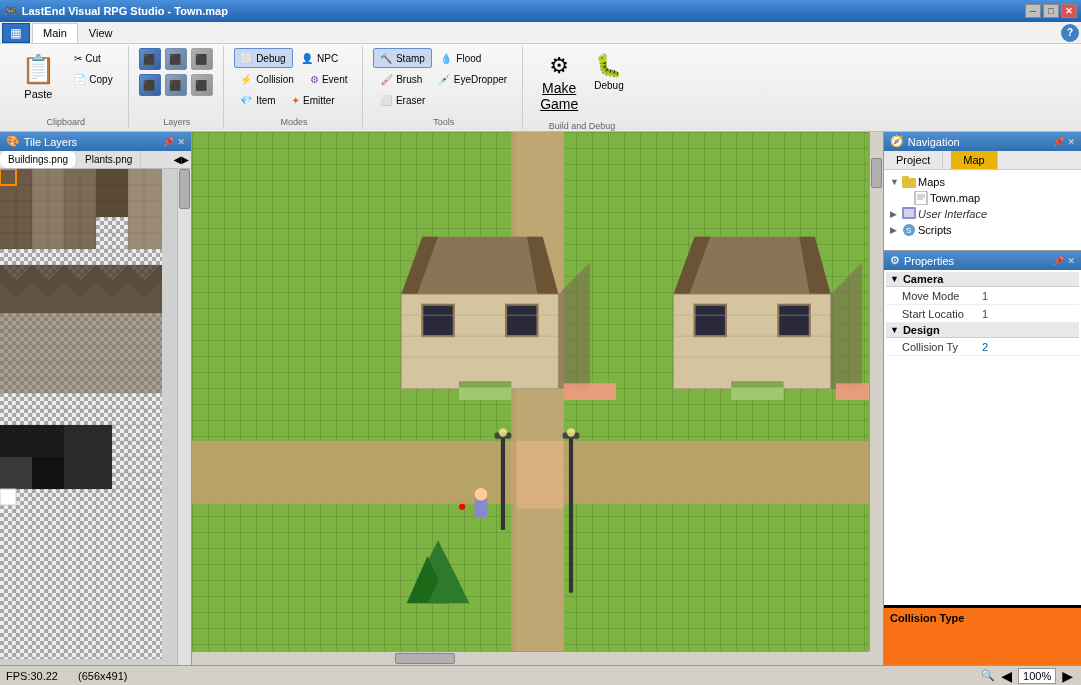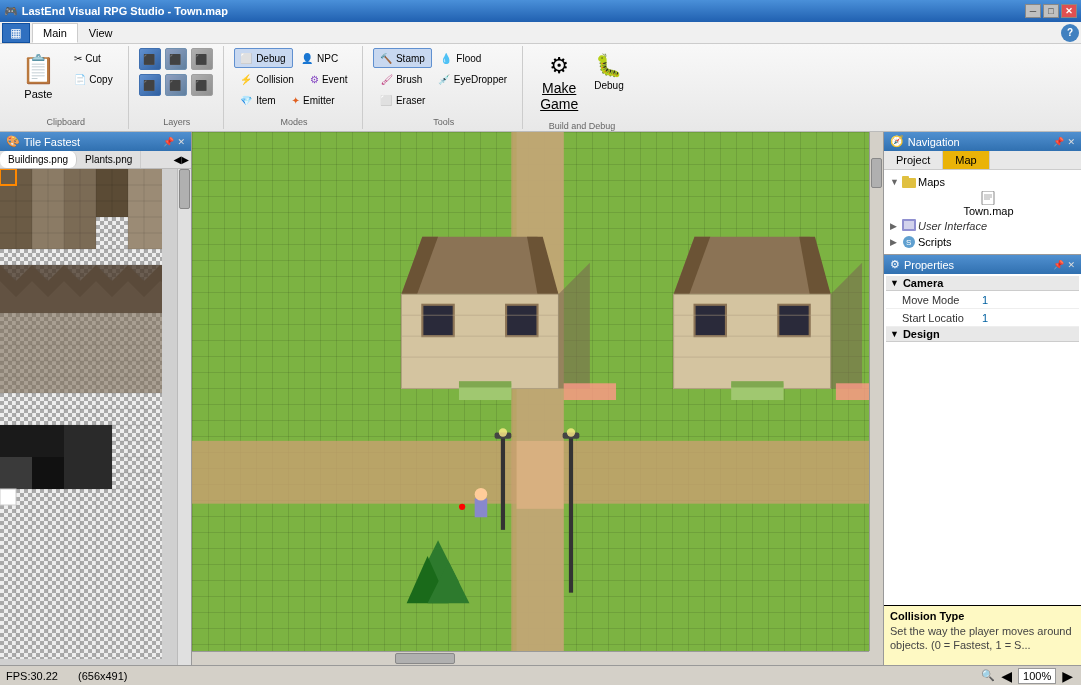--- a/index.html
+++ b/index.html
@@ -224,20 +224,21 @@
       padding: 3px 6px;
       display: flex;
       align-items: center;
       justify-content: space-between;
       font-size: 11px;
     }
     #nav-tabs {
       display: flex;
       background: #e8e8e8;
       border-bottom: 1px solid #ccc;
+      gap: 8px;
     }
     .nav-tab {
       padding: 3px 12px;
       font-size: 11px;
       cursor: pointer;
       border-right: 1px solid #ccc;
     }
     .nav-tab.active { background: #eab308; }
     #nav-tree {
       padding: 4px;
@@ -290,22 +291,22 @@
       font-size: 11px;
       border-bottom: 1px solid #eee;
       min-height: 18px;
       align-items: center;
     }
     .prop-name { color: #333; width: 80px; flex-shrink: 0; }
     .prop-value { color: #0060a0; flex: 1; }
 
     
     #props-tooltip {
-      background: #fef9c3;
-      border-top: 1px solid #000000;
+      background: #f97316;
+      border-top: 3px solid #000000;
       padding: 4px 6px;
       font-size: 11px;
       min-height: 60px;
     }
     .tooltip-title { font-weight: bold; margin-bottom: 2px; }
     .tooltip-desc { color: #444; line-height: 1.3; }
 
     
     #status-bar {
       height: 20px;
@@ -513,21 +514,21 @@
   </div>
 
 </div>
 
 <div id="main-layout">
 
   <div id="tile-palette">
     <div id="tile-palette-header">
       <div id="tile-palette-header-left">
         <span>🎨</span>
-        <span>Tile Fastest</span>
+        <span>Tile Layers</span>
       </div>
       <div id="tile-palette-header-right">
         <span class="panel-btn">📌</span>
         <span class="panel-btn">✕</span>
       </div>
     </div>
     <div id="tile-tabs">
       <div class="tile-tab active">Buildings.png</div>
       <div class="tile-tab">Plants.png</div>
       <div class="tile-tab-nav">
@@ -713,21 +714,21 @@
 
         <div class="tree-item">
           <span class="tree-expand">▼</span>
           <svg width="16" height="14">
               <rect x="0" y="3" width="14" height="10" fill="#e0c040" rx="1"></rect>
               <rect x="0" y="1" width="7" height="4" fill="#e0c040" rx="1"></rect>
             </svg>
           <span>Maps</span>
         </div>
 
-        <div class="tree-item" style="padding-left:14px;flex-direction:column;">
+        <div class="tree-item" style="padding-left:14px;">
           <span class="tree-expand" style="width:12px;display:inline-block;"></span>
           <svg width="16" height="14">
               <rect x="1" y="0" width="12" height="14" fill="white" stroke="#888" stroke-width="1" rx="1"></rect>
               <line x1="3" y1="4" x2="11" y2="4" stroke="#aaa"></line>
               <line x1="3" y1="6" x2="11" y2="6" stroke="#aaa"></line>
               <line x1="3" y1="8" x2="9" y2="8" stroke="#aaa"></line>
             </svg>
           <span>Town.map</span>
         </div>
 
@@ -774,25 +775,28 @@
         </div>
         <div class="prop-row">
           <span class="prop-name">Start Locatio</span>
           <span class="prop-value">1</span>
         </div>
 
         <div class="prop-section">
           <span class="expand">▼</span>
           <span>Design</span>
         </div>
+        <div class="prop-row">
+          <span class="prop-name">Collision Ty</span>
+          <span class="prop-value">2</span>
+        </div>
       </div>
 
       <div id="props-tooltip">
         <div class="tooltip-title">Collision Type</div>
-        <div class="tooltip-desc">Set the way the player moves around objects. (0 = Fastest, 1 = S...</div>
       </div>
     </div>
 
   </div>
 </div>
 
 <div id="status-bar">
   <div id="status-left">
     <span>FPS:30.22</span>
     <span>(656x491)</span>

